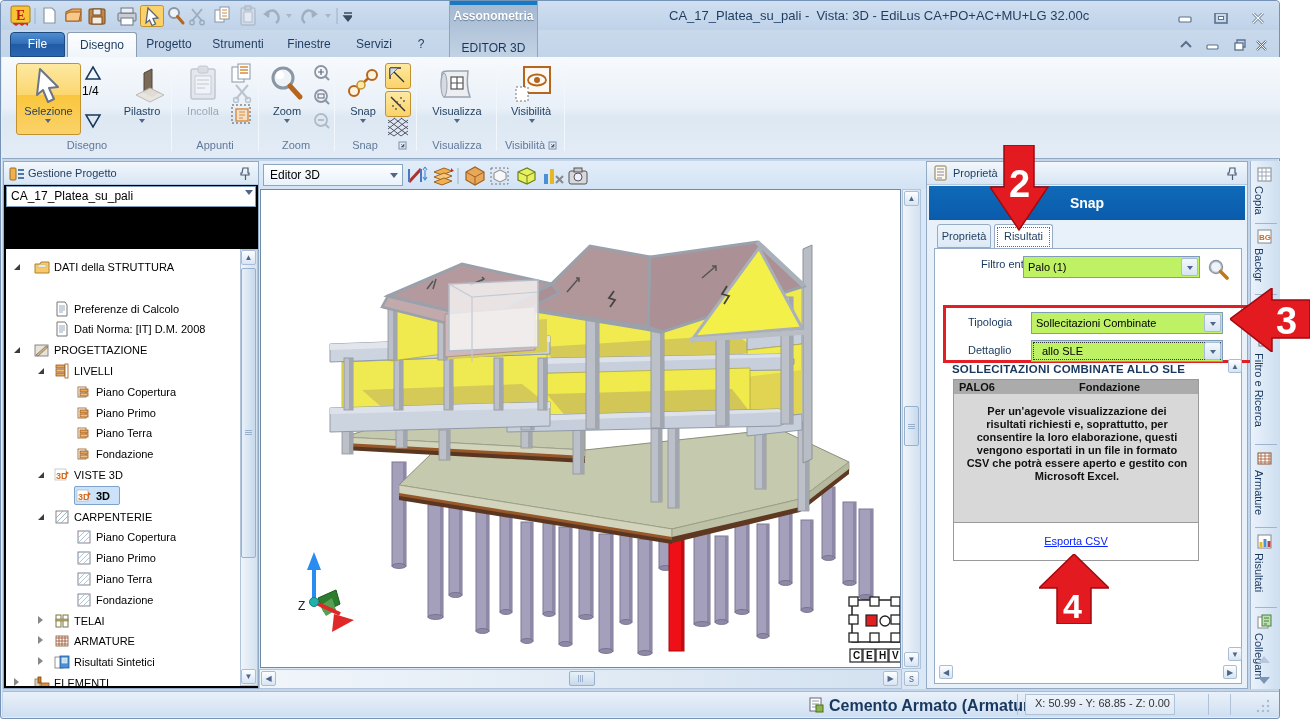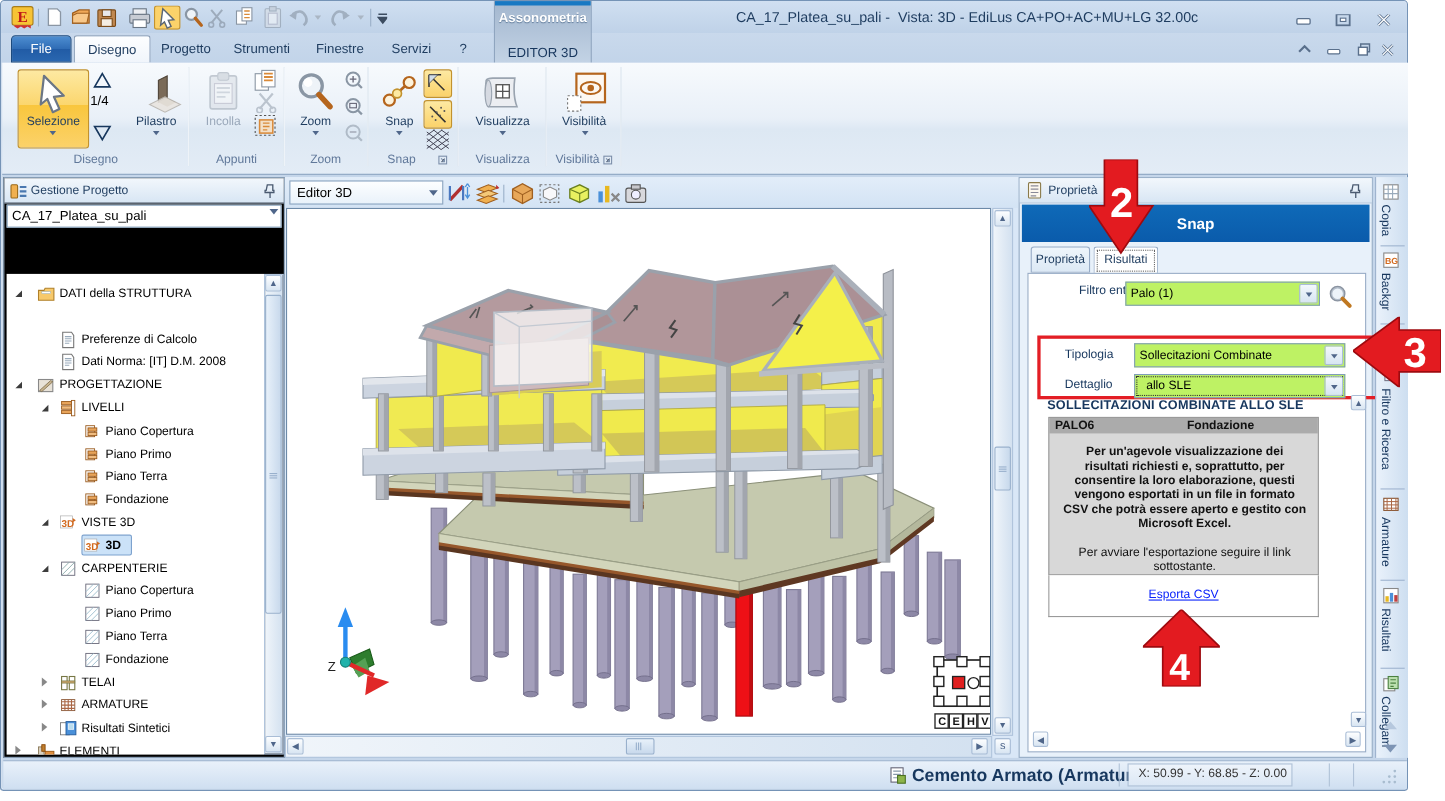--- a/index.html
+++ b/index.html
@@ -839,21 +839,20 @@
           <div class="flabel" style="left:22px;top:36px;">Dettaglio</div>
           <div class="combo" style="left:85px;top:32px;width:192px;outline:1px dotted #333;outline-offset:-3px;padding-left:10px;">allo SLE<span class="db"></span></div>
         </div>
         <div class="flabel" style="left:17px;top:114px;font-weight:bold;font-size:11.5px;color:#17375e;letter-spacing:0.2px;">SOLLECITAZIONI COMBINATE ALLO SLE</div>
         <div id="rinfo">
           <div id="rinfo-head">
               <span style="position:absolute;left:5px;top:1px;">PALO6</span>
               <span style="position:absolute;left:125px;top:1px;">Fondazione</span>
             </div>
           <div style="position:absolute;left:0px;top:25px;width:246px;font-size:11px;font-weight:bold;color:#111;text-align:center;line-height:13.1px;">Per un'agevole visualizzazione dei<br>risultati richiesti e, soprattutto, per<br>consentire la loro elaborazione, questi<br>vengono esportati in un file in formato<br>CSV che potrà essere aperto e gestito con<br>Microsoft Excel.</div>
-          <div style="position:absolute;left:0px;top:116px;width:246px;font-size:11px;color:#111;text-align:center;line-height:13px;">Per avviare l'esportazione seguire il link<br>sottostante.</div>
         </div>
         <div style="position:absolute;left:18px;top:274px;width:246px;height:38px;border:1px solid #9a9a9a;border-top:none;background:#fff;"></div>
         <div style="position:absolute;left:18px;top:286px;width:246px;text-align:center;font-size:11px;"><span style="color:#0b24fb;text-decoration:underline;">Esporta CSV</span></div>
         <div class="vsb" style="left:289px;top:12px;width:17px;height:400px;border:none;background:none;"></div>
         <div class="sb-btn" style="left:293px;top:110px;width:14px;height:14px;">▲</div>
         <div class="sb-btn" style="left:293px;top:398px;width:14px;height:14px;">▼</div>
         <div class="sb-btn" style="left:4px;top:416px;width:14px;height:14px;">◀</div>
         <div class="sb-btn" style="left:288px;top:416px;width:14px;height:14px;">▶</div>
       </div>
     </div>

